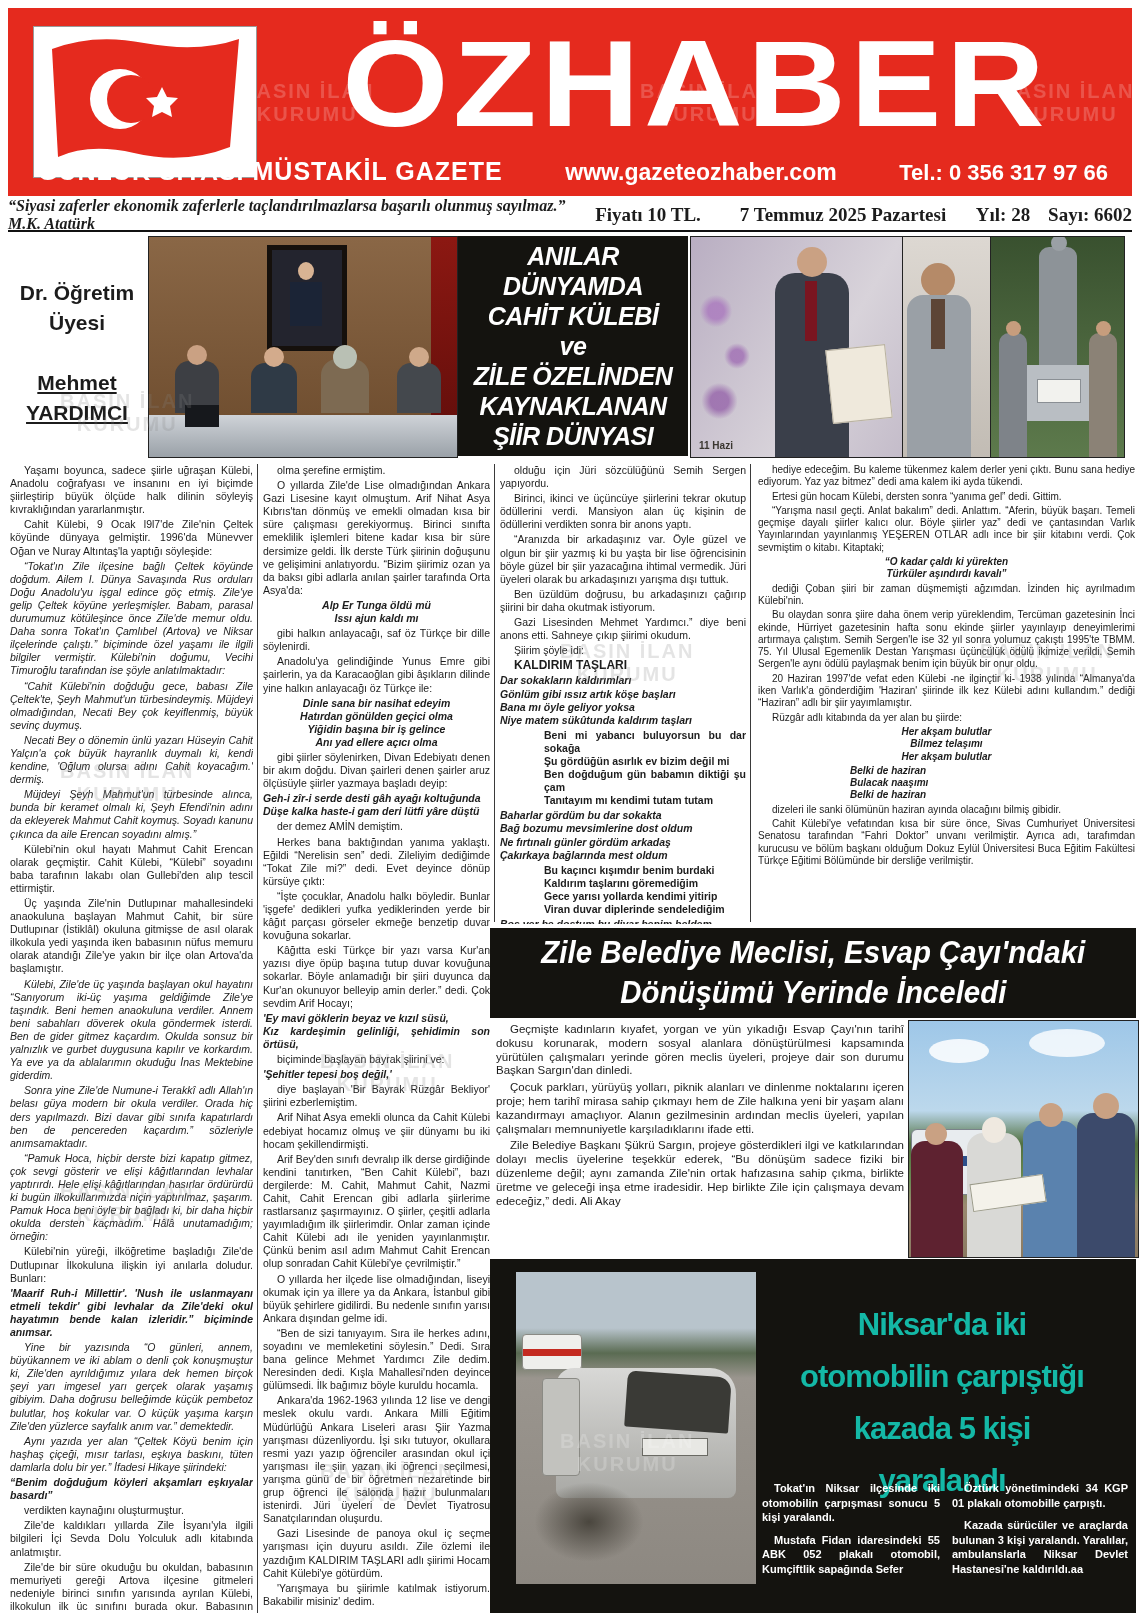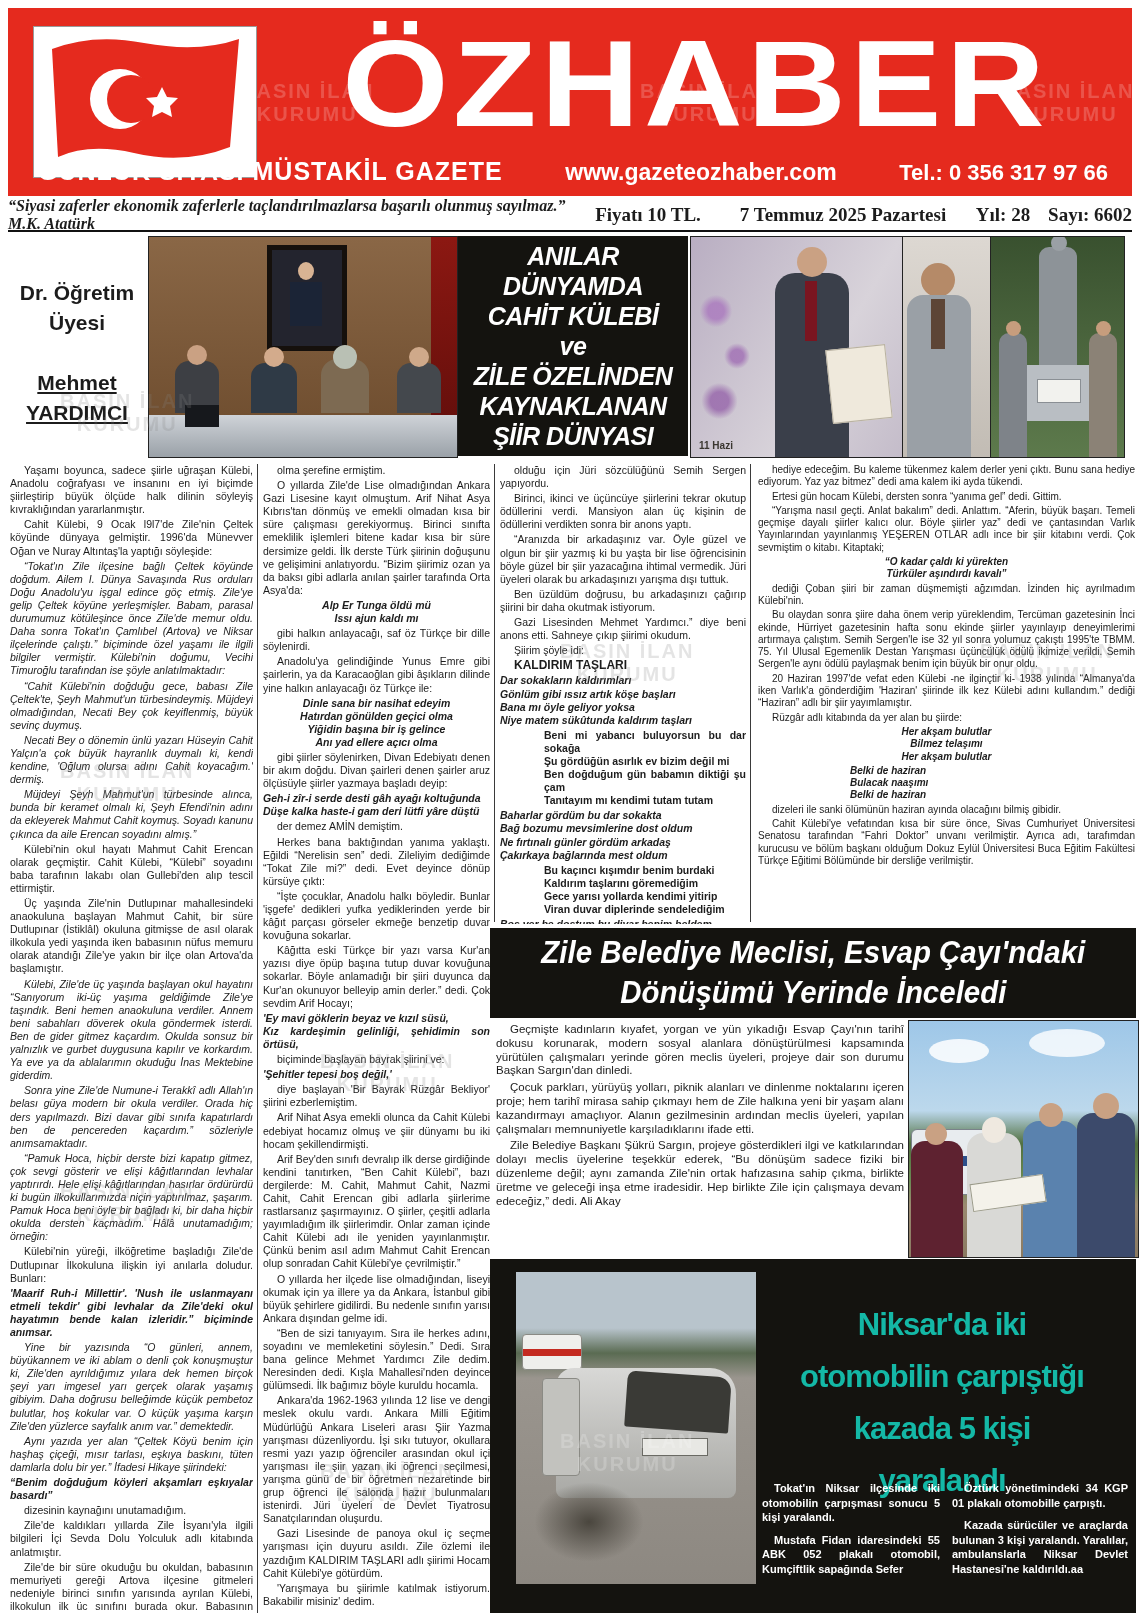--- a/index.html
+++ b/index.html
@@ -169,21 +169,21 @@
       <p class="para s-p">Külebi'nin okul hayatı Mahmut Cahit Erencan olarak geçmiştir. Cahit Külebi, “Külebi” soyadını baba tarafının lakabı olan Gullebi'den alıp tescil ettirmiştir.</p>
       <p class="para s-p">Üç yaşında Zile'nin Dutlupınar mahallesindeki anaokuluna başlayan Mahmut Cahit, bir süre Dutlupınar (İstiklâl)  okuluna gitmişse de asıl olarak ilkokula yedi yaşında iken babasının nüfus memuru olarak atandığı Zile'ye yakın bir ilçe olan Artova'da başlamıştır.</p>
       <p class="para s-q">Külebi, Zile'de üç yaşında başlayan okul hayatını “Sanıyorum iki-üç yaşıma geldiğimde Zile'ye taşındık. Beni hemen anaokuluna verdiler. Annem beni sabahları döverek okula göndermek isterdi. Ben de gider gitmez kaçardım.  Okulda sonsuz bir yalnızlık ve gurbet duygusuna kapılır ve korkardım. Ya eve ya da ablalarımın okuduğu İnas Mektebine giderdim.</p>
       <p class="para s-q">Sonra yine Zile'de  Numune-i Terakkî adlı Allah'ın belası güya modern bir okula verdiler. Orada hiç ders yapılmazdı. Bizi davar gibi sınıfa kapatırlardı ben de pencereden kaçardım.” sözleriyle anımsamaktadır.</p>
       <p class="para s-q">“Pamuk Hoca, hiçbir derste bizi kapatıp gitmez, çok sevgi gösterir ve elişi kâğıtlarından levhalar yaptırırdı. Hele elişi kâğıtlarından hasırlar ördürürdü ki bugün ilkokullarımızda niçin yaptırılmaz, şaşarım. Pamuk Hoca beni öyle bir bağladı ki, bir daha hiçbir okulda dersten kaçmadım. Hâlâ unutamadığım; örneğin:</p>
       <p class="para s-p">Külebi'nin yüreği, ilköğretime başladığı Zile'de Dutlupınar İlkokuluna ilişkin iyi anılarla doludur. Bunları:</p>
       <p class="para s-qb">'Maarif Ruh-i Millettir'. 'Nush ile uslanmayanı etmeli tekdir'  gibi  levhalar da Zile'deki okul hayatımın bende kalan izleridir.”  biçiminde anımsar.</p>
       <p class="para s-q">Yine bir yazısında  “O günleri, annem, büyükannem ve iki ablam o denli çok konuşmuştur ki, Zile'den ayrıldığımız yılara dek hemen birçok şeyi yarı imgesel yarı gerçek olarak yaşamış gibiyim. Daha doğrusu belleğimde küçük pembetoz bulutlar, hoş  kokular var. O küçük yaşıma karşın Zile'den yüzlerce sayfalık anım var.” demektedir.</p>
       <p class="para s-q">Aynı yazıda yer alan  “Çeltek Köyü benim için haşhaş çiçeği, mısır tarlası, eşkıya baskını, tüten damlarla dolu bir yer.”  İfadesi Hikaye şiirindeki:</p>
       <p class="para s-qb">“Benim doğduğum köyleri akşamları eşkıyalar basardı”</p>
-      <p class="para s-p">dizesinin kaynağını unutamadığım.</p>
+      <p class="para s-p">verdikten kaynağını oluşturmuştur.</p>
       <p class="para s-p">Zile'de kaldıkları yıllarda Zile İsyanı'yla ilgili bilgileri İçi Sevda Dolu Yolculuk adlı  kitabında anlatmıştır.</p>
       <p class="para s-p">Zile'de bir süre okuduğu bu okuldan,  babasının memuriyeti gereği Artova ilçesine gitmeleri nedeniyle birinci sınıfın yarısında ayrılan Külebi, ilkokulun ilk üç sınıfını burada okur. Babasının Niksar nüfus memurluğuna atanmasıyla ilkokulun dört ve beşinci sınıflarını Niksar'da tamamlar. Niksar'daki hayatı sadece iki yıldır. Çünkü yatılı olarak Sivas'a ortaokula gitmiş, ailesinin o yıl Niksar'dan ayrılması nedeniyle bir daha Niksar'a dönmemiştir.</p>
     </div>
   <div class="vrule" style="left:257px;height:1149px;"></div>
   <div class="bodycol" style="left:263px;width:227px;height:1146px;">
       <p class="para s-p">olma şerefine ermiştim.</p>
       <p class="para s-p">O yıllarda Zile'de Lise olmadığından Ankara Gazi Lisesine kayıt  olmuştum.  Arif  Nihat Asya Kıbrıs'tan dönmüş ve emekli olmadan kısa bir süre çalışması gerekiyormuş. Birinci sınıfta emeklilik işlemleri bitene kadar kısa bir süre dersimize geldi. İlk derste Türk şiirinin doğuşunu ve gelişimini  anlatıyordu. “Bizim şiirimiz ozan ya da baksı gibi adlarla anılan şairler tarafında Orta Asya'da:</p>
       <p class="para s-poemc">Alp Er Tunga öldü mü
 Issı ajun kaldı mı</p>
       <p class="para s-p">gibi halkın anlayacağı, saf öz Türkçe bir dille söylenirdi.</p>

